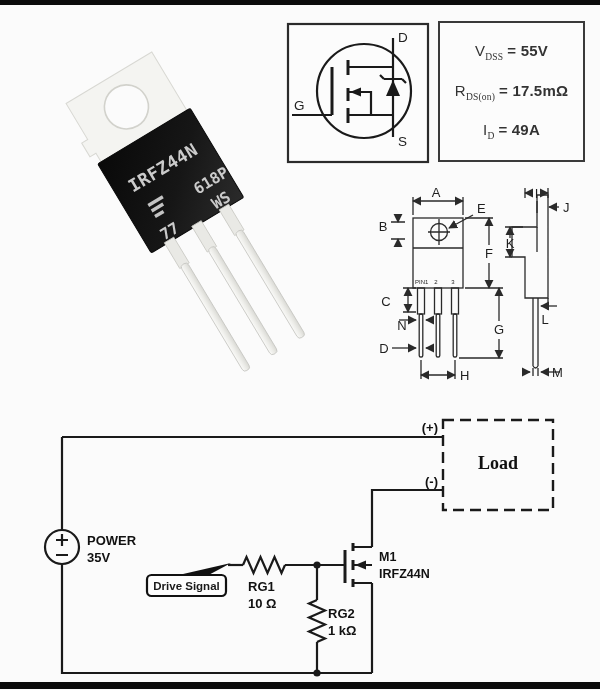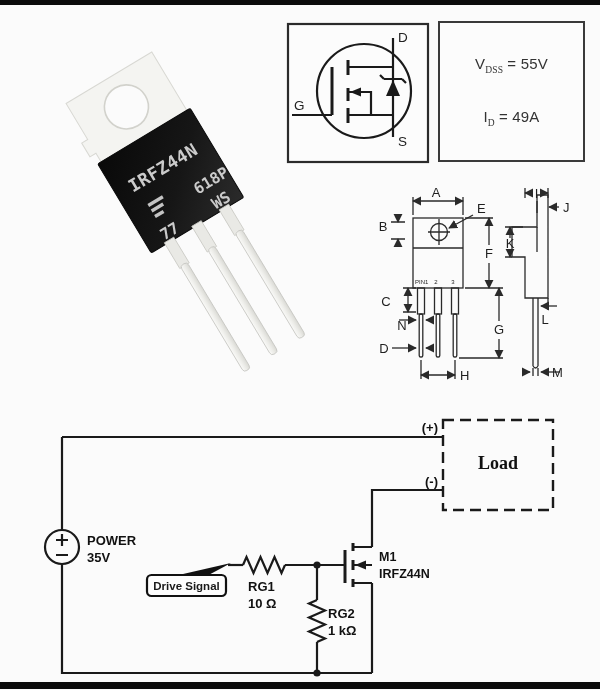--- a/index.html
+++ b/index.html
@@ -14,21 +14,21 @@
 
   
   .specs-box{
     position:absolute;left:438px;top:21px;width:147px;height:141px;
     border:2px solid #3a3a3a;background:#fcfcfc;box-sizing:border-box;
     display:flex;flex-direction:column;justify-content:space-evenly;align-items:center;
     color:#333;font-size:15px;
   }
   .spec-line{white-space:nowrap;letter-spacing:.2px;}
   .spec-line sub{font-size:9.5px;font-family:Liberation Serif, serif;}
-  .spec-line .rest{margin-left:4px;}
+  .spec-line .rest{margin-left:4px;font-weight:bold;}
 
   
   svg{position:absolute;overflow:visible;}
   svg text{font-family:"Liberation Sans",sans-serif;fill:#1a1a1a;}
   .ln{stroke:#1a1a1a;stroke-width:2.2;fill:none;}
   .ln-thin{stroke:#2a2a2a;stroke-width:1.3;fill:none;}
   .bar-ln{stroke:#1a1a1a;stroke-width:3;fill:none;}
   .dim-t{font-size:13px;fill:#1f1f1f;}
   .tiny-t{font-size:6px;fill:#1f1f1f;}
   .circ-t{font-size:13px;font-weight:700;fill:#111;}
@@ -106,20 +106,21 @@
         <polygon points="386,96 400,96 393,80" fill="#1a1a1a"></polygon>
       </g>
     </g>
     <text class="sym-t" x="398" y="42">D</text>
     <text class="sym-t" x="294" y="110">G</text>
     <text class="sym-t" x="398" y="146">S</text>
   </svg>
 
   <div class="specs-box">
     <div class="spec-line"><span>V</span><sub>DSS</sub><span class="rest">= 55V</span></div>
+    <div class="spec-line"><span>R</span><sub>DS(on)</sub><span class="rest">= 17.5mΩ</span></div>
     <div class="spec-line"><span>I</span><sub>D</sub><span class="rest">= 49A</span></div>
   </div>
 
   <svg style="left:372px;top:182px" width="228" height="210" viewBox="372 182 228 210">
     <defs>
       <marker id="dimArr" viewBox="0 0 10 10" refX="9" refY="5" markerWidth="7" markerHeight="7" orient="auto-start-reverse">
           <path d="M0,0 L10,5 L0,10 z" fill="#2a2a2a"></path>
         </marker>
     </defs>
 

